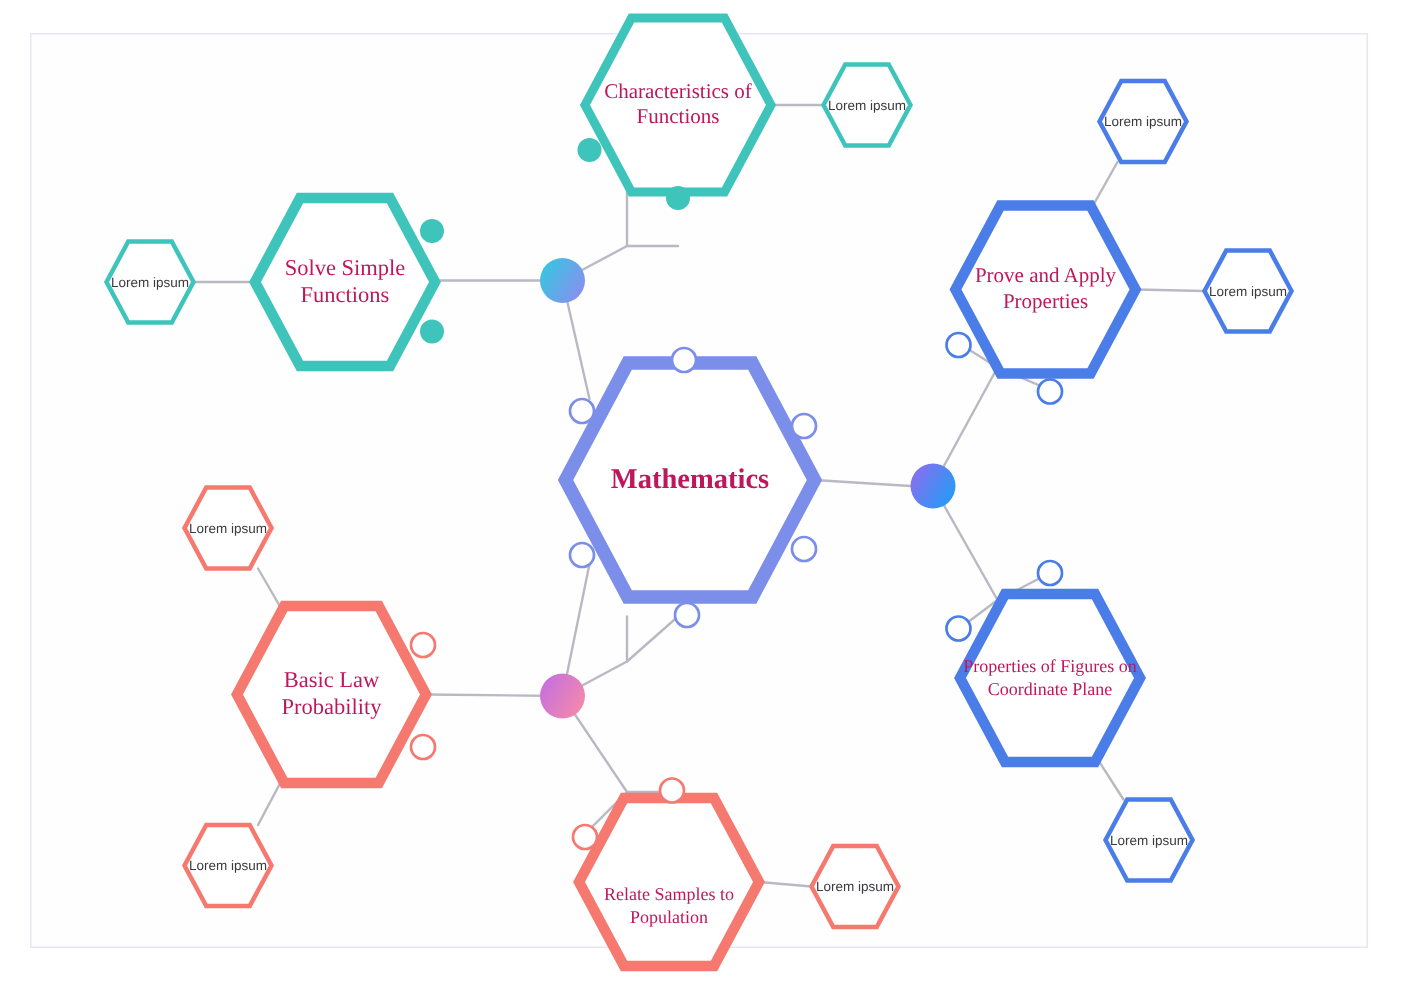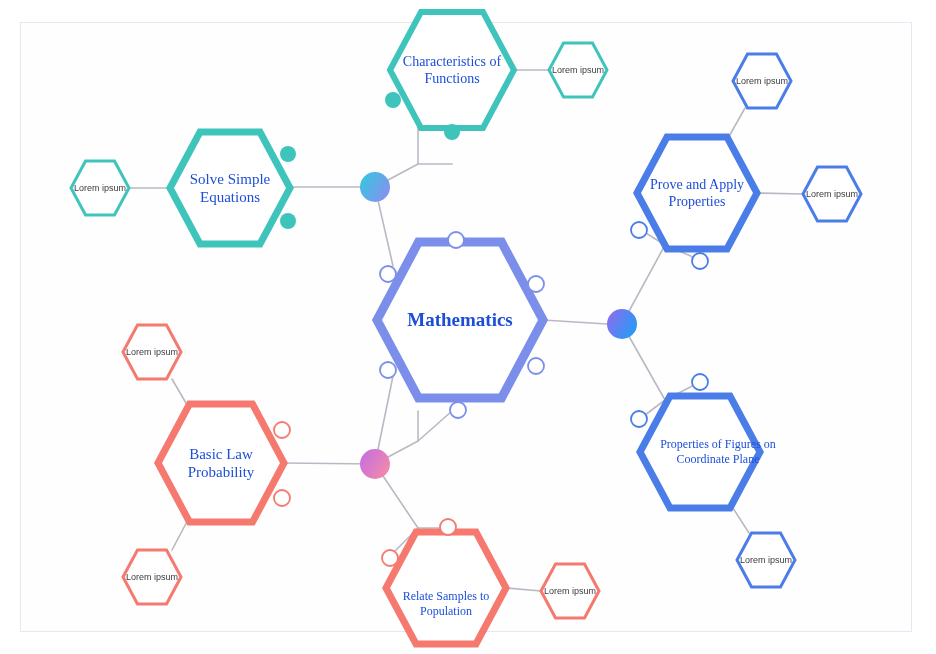--- a/index.html
+++ b/index.html
@@ -4,21 +4,21 @@
 <style>
   html,body{margin:0;padding:0;background:#ffffff;}
   body{width:936px;height:654px;overflow:hidden;
        font-family:"Liberation Sans",sans-serif;}
   #canvas{position:relative;width:936px;height:654px;background:#ffffff;}
   #frame{position:absolute;left:20px;top:22px;width:892px;height:610px;
          border:1px solid #e8e6f2;background:#fefeff;box-sizing:border-box;}
   svg#map{position:absolute;left:0;top:0;width:936px;height:654px;}
   .hexlabel{position:absolute;display:flex;align-items:center;justify-content:center;
             text-align:center;pointer-events:none;}
-  .hexlabel.major{font-family:"Liberation Serif",serif;color:#1d4ed8;line-height:1.22;}
+  .hexlabel.major{font-family:"Liberation Serif",serif;color:#be185d;line-height:1.22;}
   .hexlabel.minor{font-family:Liberation Sans, sans-serif;color:#3a3a40;line-height:1.18;}
 </style>
 </head>
 <body>
 
 <div id="canvas">
   <div id="frame"></div>
   <svg id="map" viewBox="0 0 936 654" xmlns="http://www.w3.org/2000/svg">
     <defs id="gradient-defs">
         <linearGradient id="grad-hub-0" x1="0%" y1="20%" x2="100%" y2="80%">
@@ -104,26 +104,26 @@
     <g id="layer-hubs">
         <circle cx="375" cy="187" r="15" fill="url(#grad-hub-0)"></circle>
         <circle cx="622" cy="324" r="15" fill="url(#grad-hub-1)"></circle>
         <circle cx="375" cy="464" r="15" fill="url(#grad-hub-2)"></circle>
       </g>
   </svg>
   <div id="layer-labels">
       <div class="hexlabel major" style="left: 377px; top: 242px; width: 166px; height: 156px; font-size: 19px; font-weight: bold;">Mathematics</div>
       <div class="hexlabel major" style="left: 390px; top: 12px; width: 124px; height: 116px; font-size: 14px;">Characteristics of Functions</div>
       <div class="hexlabel minor" style="left: 549px; top: 43px; width: 58px; height: 54px; font-size: 9px;">Lorem ipsum</div>
-      <div class="hexlabel major" style="left: 170px; top: 132px; width: 120px; height: 112px; font-size: 15px;">Solve Simple Equations</div>
+      <div class="hexlabel major" style="left: 170px; top: 132px; width: 120px; height: 112px; font-size: 15px;">Solve Simple Functions</div>
       <div class="hexlabel minor" style="left: 71px; top: 161px; width: 58px; height: 54px; font-size: 9px;">Lorem ipsum</div>
       <div class="hexlabel major" style="left: 637px; top: 137px; width: 120px; height: 112px; font-size: 14px;">Prove and Apply Properties</div>
       <div class="hexlabel minor" style="left: 733px; top: 54px; width: 58px; height: 54px; font-size: 9px;">Lorem ipsum</div>
       <div class="hexlabel minor" style="left: 803px; top: 167px; width: 58px; height: 54px; font-size: 9px;">Lorem ipsum</div>
-      <div class="hexlabel major" style="left: 658px; top: 396px; width: 120px; height: 112px; font-size: 12px;">Properties of Figures on Coordinate Plane</div>
+      <div class="hexlabel major" style="left: 640px; top: 396px; width: 120px; height: 112px; font-size: 12px;">Properties of Figures on Coordinate Plane</div>
       <div class="hexlabel minor" style="left: 737px; top: 533px; width: 58px; height: 54px; font-size: 9px;">Lorem ipsum</div>
       <div class="hexlabel major" style="left: 386px; top: 548px; width: 120px; height: 112px; font-size: 12px;">Relate Samples to Population</div>
       <div class="hexlabel minor" style="left: 541px; top: 564px; width: 58px; height: 54px; font-size: 9px;">Lorem ipsum</div>
       <div class="hexlabel major" style="left: 158px; top: 404px; width: 126px; height: 118px; font-size: 15px;">Basic Law Probability</div>
       <div class="hexlabel minor" style="left: 123px; top: 325px; width: 58px; height: 54px; font-size: 9px;">Lorem ipsum</div>
       <div class="hexlabel minor" style="left: 123px; top: 550px; width: 58px; height: 54px; font-size: 9px;">Lorem ipsum</div>
     </div>
 </div>
 
 </body></html>

